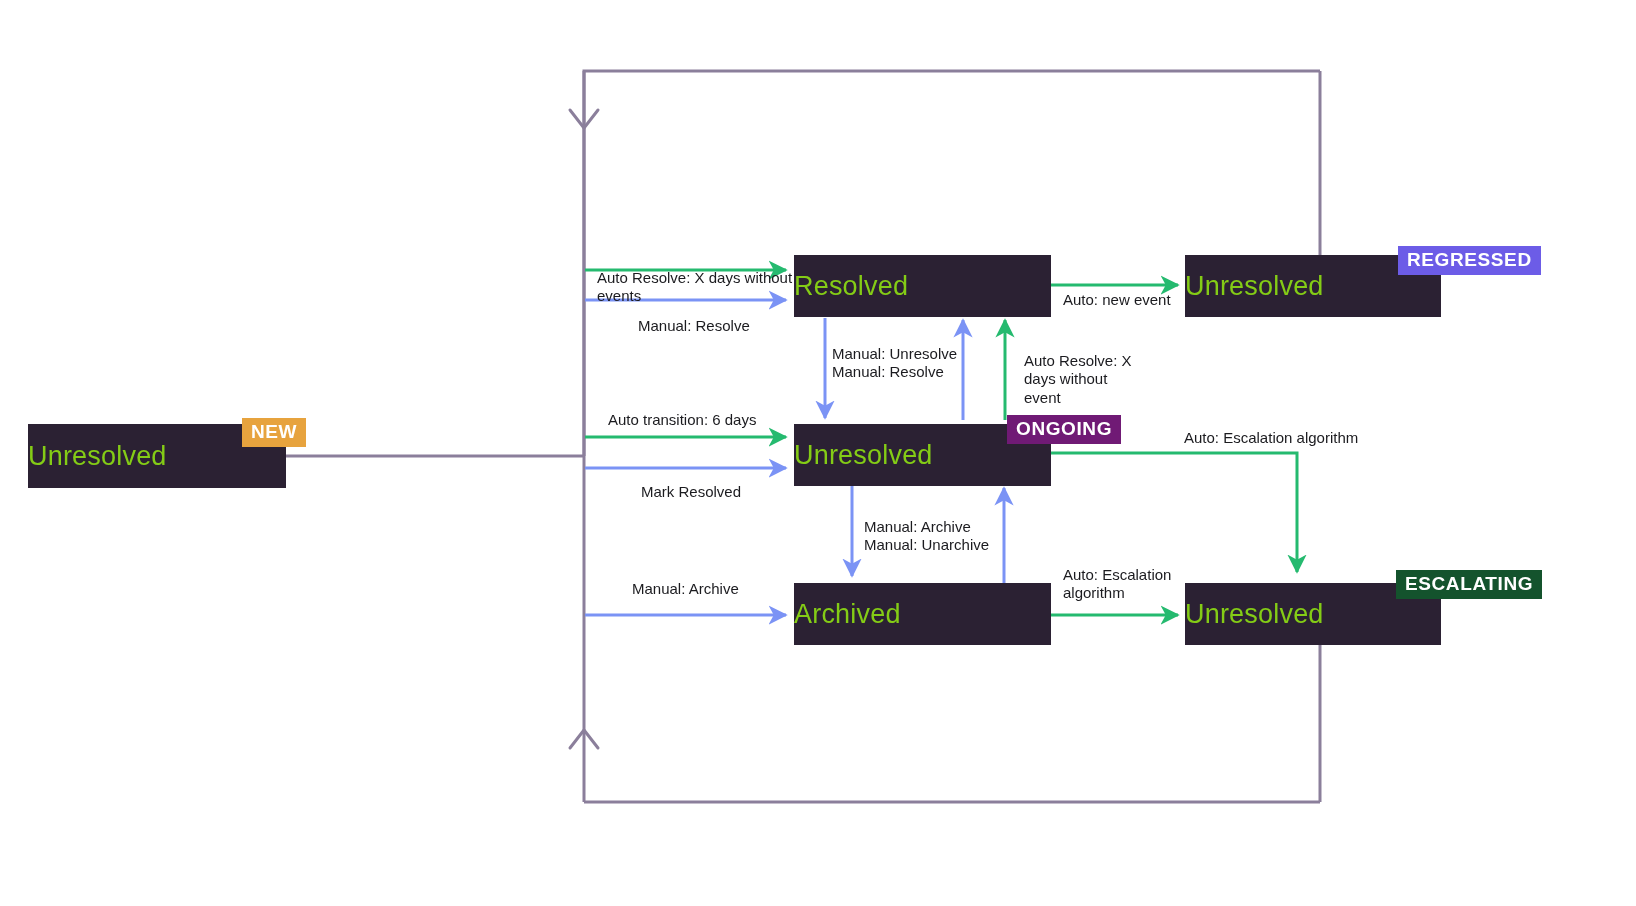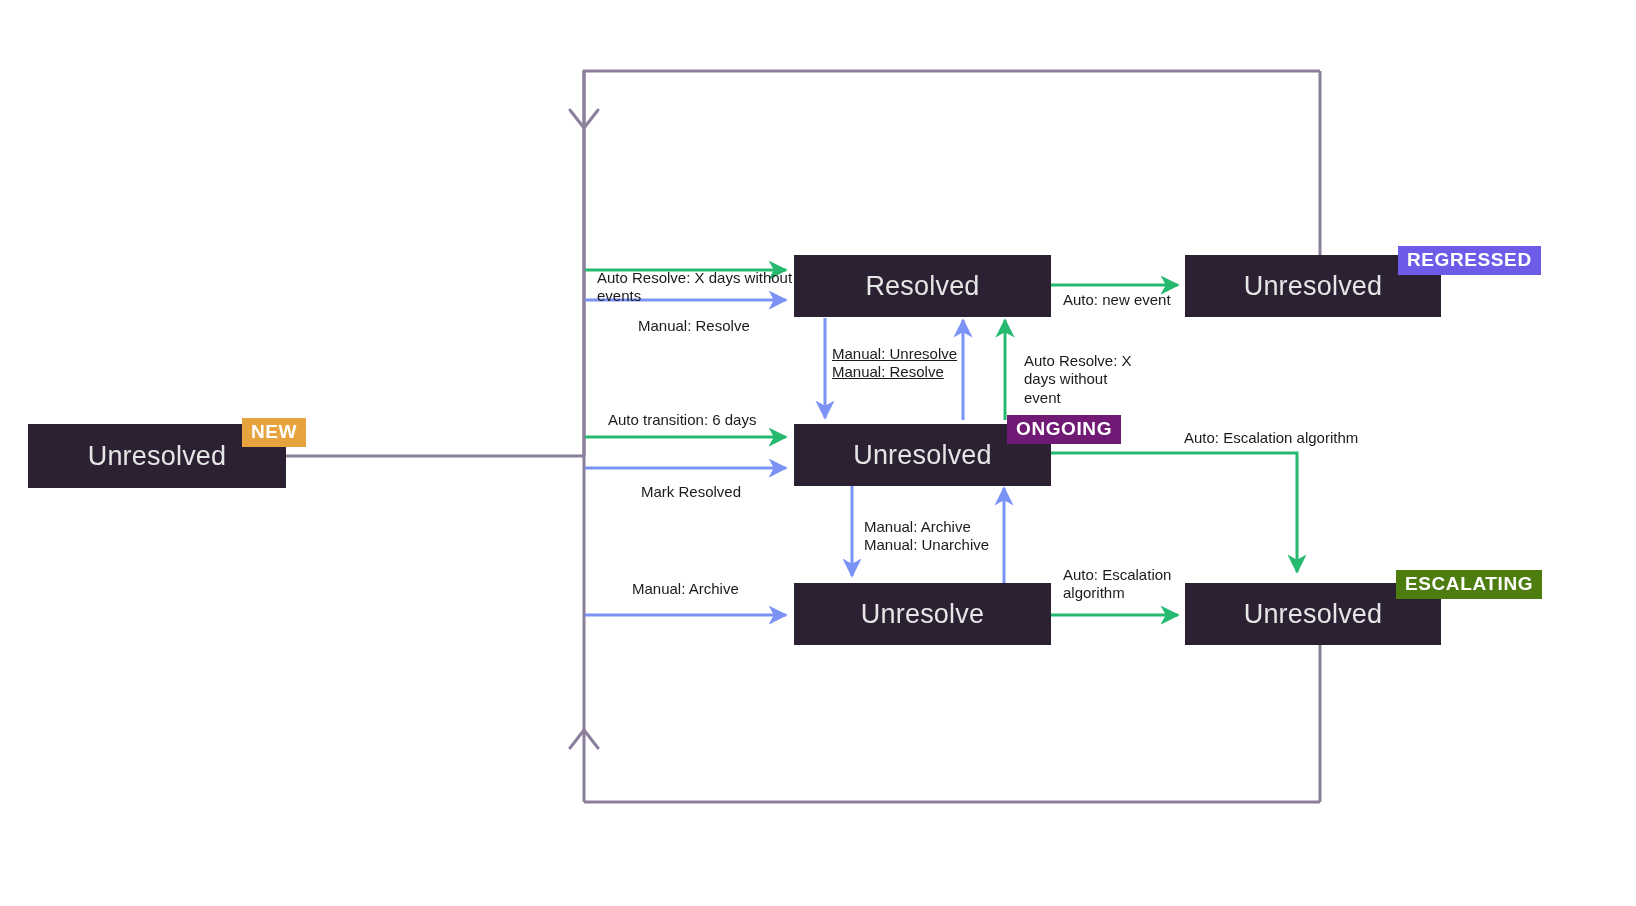--- a/index.html
+++ b/index.html
@@ -22,44 +22,43 @@
     position: absolute;
     left: 0;
     top: 0;
     width: 1636px;
     height: 906px;
     pointer-events: none;
   }
   .node {
     position: absolute;
     background: #2b2133;
-    color: #e5e5e5;
+    color: #84cc16;
     display: flex;
     align-items: center;
-    justify-content: center;
     font-size: 27px;
     font-weight: 400;
     letter-spacing: 0.2px;
     font-family: "Liberation Sans", sans-serif;
   }
   .badge {
     position: absolute;
     font-size: 19px;
     color: #ffffff;
     padding: 3px 9px 4px 9px;
     letter-spacing: 0.6px;
     font-family: "Liberation Sans", sans-serif;
     white-space: nowrap;
     line-height: 1.15;
     font-weight: bold;
   }
   .badge-new       { background: #e7a33e; }
   .badge-ongoing   { background: #701a75; }
   .badge-regressed { background: #6c5ce7; }
-  .badge-escalating{ background: #4d7c0f; }
+  .badge-escalating{ background: #14532d; }
   .elabel {
     position: absolute;
     font-size: 15px;
     color: #1b1b1f;
     line-height: 1.22;
     font-family: "Liberation Sans", sans-serif;
     white-space: pre-line;
   }
 </style>
 </head>
@@ -133,21 +132,21 @@
 
   <div class="node" style="left:794px; top:255px; width:257px; height:62px;">
     <span>Resolved</span>
   </div>
 
   <div class="node" style="left:794px; top:424px; width:257px; height:62px;">
     <span>Unresolved</span>
   </div>
 
   <div class="node" style="left:794px; top:583px; width:257px; height:62px;">
-    <span>Unresolve</span>
+    <span>Archived</span>
   </div>
 
   <div class="node" style="left:1185px; top:255px; width:256px; height:62px;">
     <span>Unresolved</span>
   </div>
 
   <div class="node" style="left:1185px; top:583px; width:256px; height:62px;">
     <span>Unresolved</span>
   </div>
 
@@ -167,21 +166,21 @@
     <span>ESCALATING</span>
   </div>
 
   <div class="elabel" style="left:597px; top:232px; width:215px;margin-top:37px;">Auto Resolve: X days without
 events</div>
 
   <div class="elabel" style="left:638px; top:317px;">Manual: Resolve</div>
 
   <div class="elabel" style="left:1063px; top:261px;margin-top:30px;">Auto: new event</div>
 
-  <div class="elabel" style="left:832px; top:345px; width:200px;text-decoration:underline;">Manual: Unresolve
+  <div class="elabel" style="left:832px; top:345px; width:200px;">Manual: Unresolve
 Manual: Resolve</div>
 
   <div class="elabel" style="left:1024px; top:352px; width:120px;">Auto Resolve: X
 days without
 event</div>
 
   <div class="elabel" style="left:608px; top:411px;">Auto transition: 6 days</div>
 
   <div class="elabel" style="left:641px; top:483px;">Mark Resolved</div>
 

